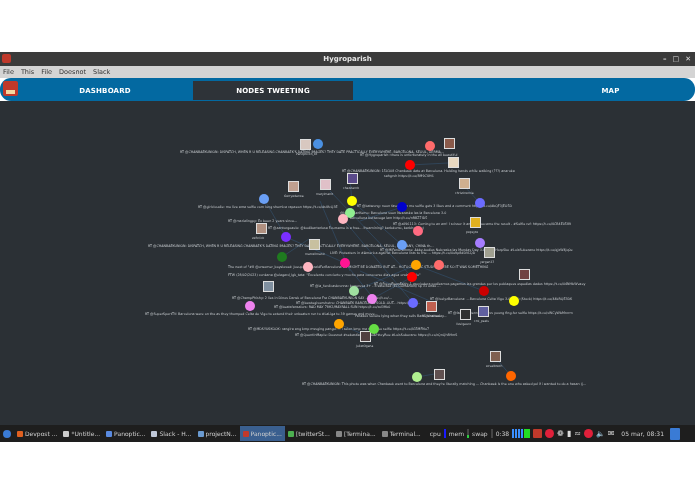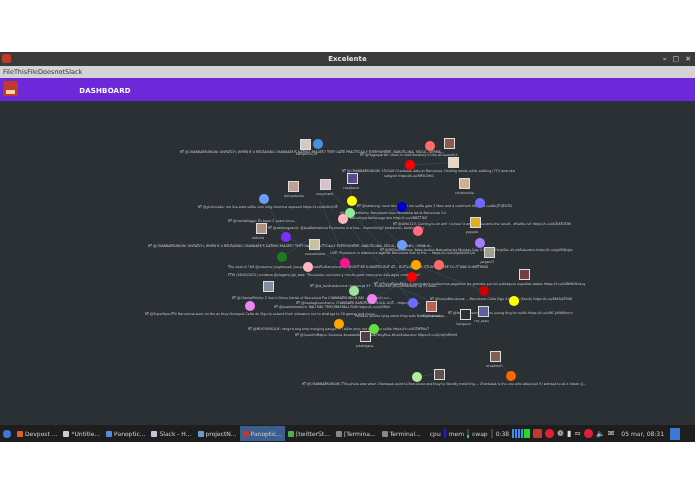--- a/index.html
+++ b/index.html
@@ -1,22 +1,22 @@
 <!DOCTYPE html>
 <html><head>
 <meta charset="utf-8">
 <style>
   * { box-sizing: border-box; margin: 0; padding: 0; }
   html, body { width: 695px; height: 494px; background: #ffffff; overflow: hidden; font-family: "DejaVu Sans", sans-serif; }
   .top-blank { position: absolute; left: 0; top: 0; width: 695px; height: 52px; background: #ffffff; }
   .titlebar { position: absolute; left: 0; top: 52px; width: 695px; height: 14px; background: #3b3b3b; color: #e8e8e8; font-size: 7px; display: flex; align-items: center; justify-content: center; font-weight: bold; }
   .titlebar .app-icon { position: absolute; left: 2px; top: 2px; width: 9px; height: 9px; background: #c0392b; border-radius: 2px; }
   .titlebar .controls { position: absolute; right: 4px; top: 0; height: 14px; display: flex; gap: 6px; align-items: center; font-size: 7px; color: #ddd; }
-  .menubar { position: absolute; left: 0; top: 66px; width: 695px; height: 12px; background: #d4d4d4; font-size: 6.5px; color: #333; display: flex; align-items: center; padding-left: 3px; }
-  .navbar { position: absolute; left: 0; top: 78px; width: 695px; height: 23px; background: #6d28d9; display: flex; align-items: center; }
+  .menubar { position: absolute; left: 0; top: 66px; width: 695px; height: 12px; background: #d4d4d4; font-size: 6.5px; color: #333; display: flex; align-items: center; padding-left: 3px; gap: 7px; }
+  .navbar { position: absolute; left: 0; top: 78px; width: 695px; height: 23px; background: #0369a1; display: flex; align-items: center; border-radius: 11px; }
   .nav-logo { position: absolute; left: 3px; top: 3px; width: 15px; height: 15px; background: #c0392b; border-radius: 2px; }
   .nav-logo::after { content: ""; position: absolute; left: 3px; top: 9px; width: 9px; height: 4px; background: #f5d7a0; }
   .nav-tab { position: absolute; top: 3px; height: 19px; display: flex; align-items: center; justify-content: center; font-size: 7px; color: #ffffff; font-weight: bold; letter-spacing: 0.2px; }
   .nav-tab.active { background: #2e3338; }
   .canvas { position: absolute; left: 0; top: 101px; width: 695px; height: 324px; background: #2b3035; overflow: hidden; }
   .edges { position: absolute; left: 0; top: 0; }
   .node { position: absolute; border-radius: 50%; width: 10px; height: 10px; }
   .avatar { position: absolute; width: 11px; height: 11px; border: 1px solid #ddd; }
   .tweet { position: absolute; font-size: 3.3px; color: #c8ccd0; white-space: nowrap; }
   .handle { position: absolute; font-size: 3px; color: #c8ccd0; white-space: nowrap; }
@@ -28,39 +28,41 @@
   .tray { display: flex; align-items: center; gap: 3px; }
   .bar { display: inline-block; width: 2px; height: 9px; }
 </style>
 </head>
 <body>
 
 <div class="top-blank"></div>
 
 <div class="titlebar">
   <span class="app-icon"></span>
-  <span>Excelente</span>
+  <span>Hygroparish</span>
   <div class="controls">
     <span>–</span>
     <span>□</span>
     <span>✕</span>
   </div>
 </div>
 
 <div class="menubar">
   <span>File</span>
   <span>This</span>
   <span>File</span>
   <span>Doesnot</span>
   <span>Slack</span>
 </div>
 
 <div class="navbar">
   <div class="nav-logo"></div>
   <div class="nav-tab" style="left:20px;width:170px;">DASHBOARD</div>
+  <div class="nav-tab active" style="left:193px;width:160px;">NODES TWEETING</div>
+  <div class="nav-tab" style="left:526px;width:169px;">MAP</div>
 </div>
 
 <div class="canvas" id="canvas">
   <svg class="edges" width="695" height="324">
     <g stroke="#3a6a9a" stroke-width="0.5" fill="none" opacity="0.7">
       <line x1="350" y1="80" x2="352" y2="100"></line>
       <line x1="352" y1="100" x2="402" y2="144"></line>
       <line x1="330" y1="90" x2="412" y2="176"></line>
       <line x1="343" y1="118" x2="413" y2="202"></line>
       <line x1="286" y1="136" x2="345" y2="162"></line>

